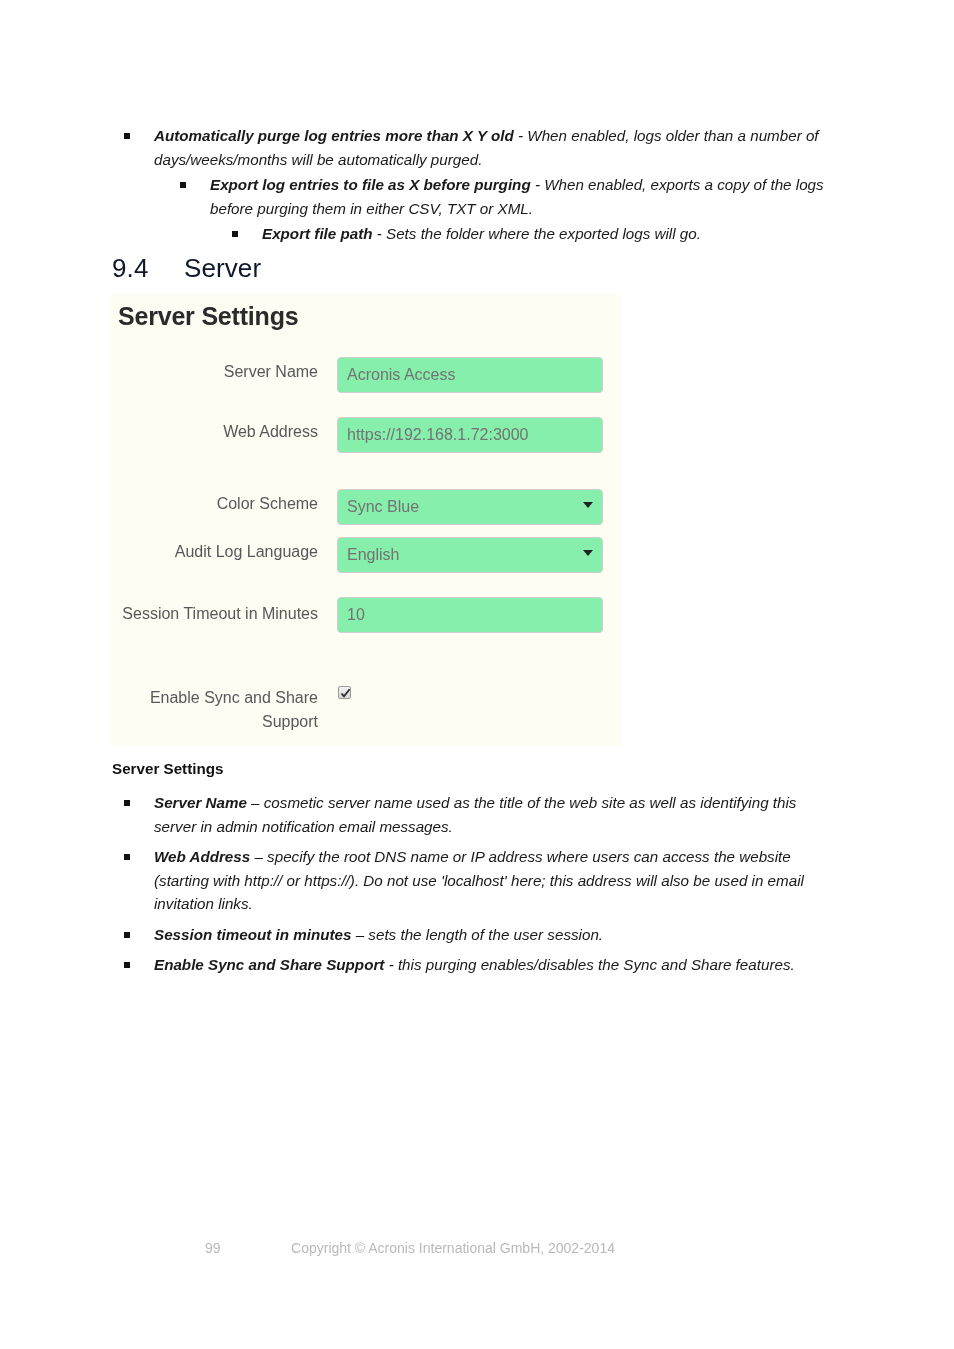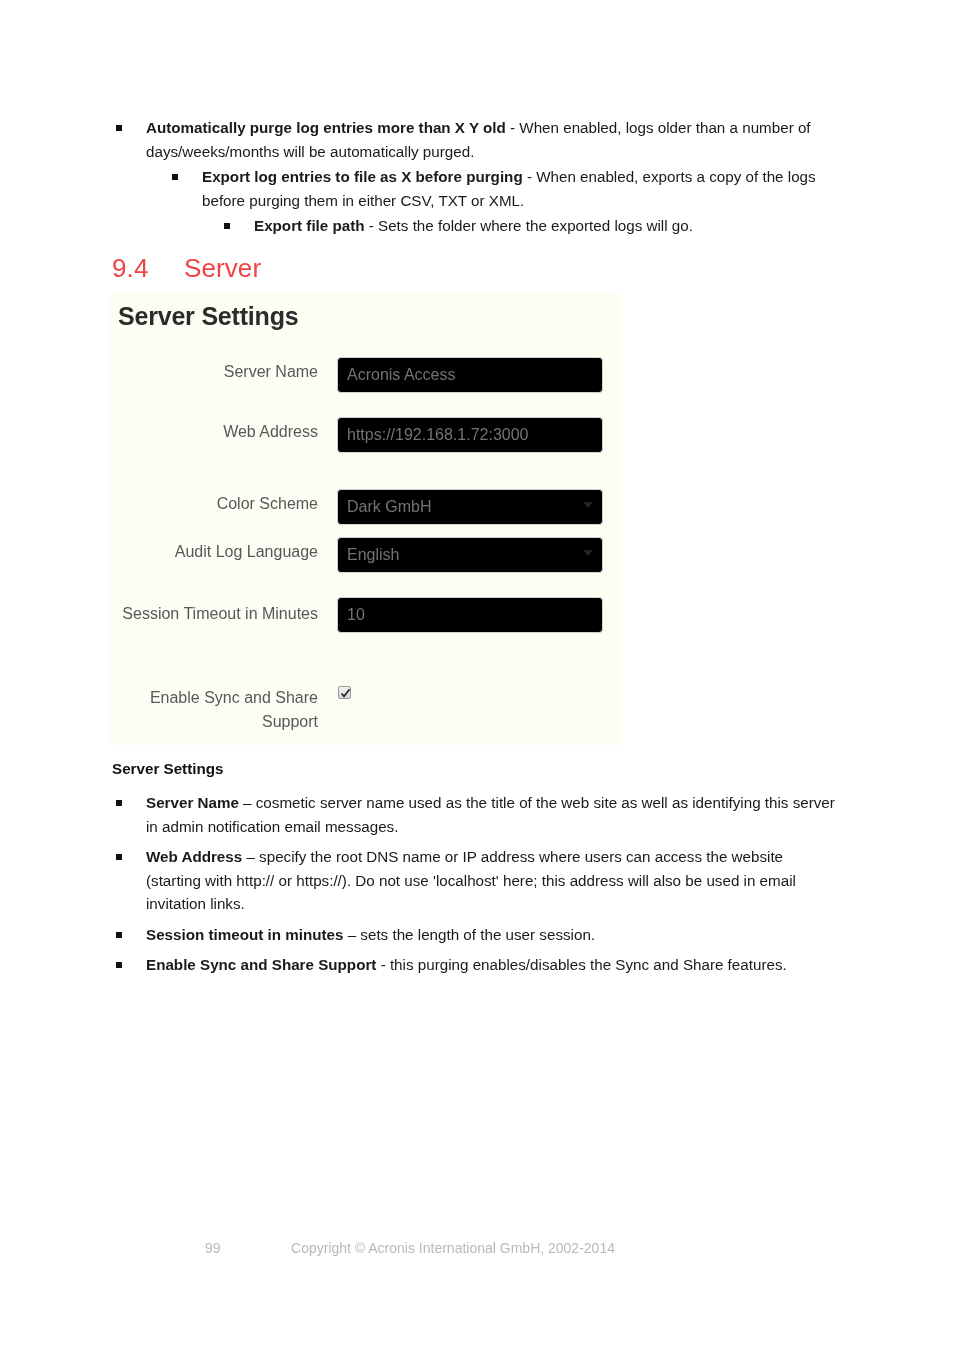--- a/index.html
+++ b/index.html
@@ -27,22 +27,23 @@
   
   .doc-body {
     position: absolute;
     left: 112px;
     top: 112px;
     width: 728px;
   }
 
   ul.bullets {
     list-style: none;
-    margin: 4px;
+    margin: 12px;
     padding: 0;
+    font-style: italic;
   }
 
   li.bullet {
     position: relative;
     padding-left: 30px;
     margin: 0 0 2px 0;
     font-size: 15.2px;
     line-height: 23.5px;
     color: #1a1a1a;
     text-align: left;
@@ -66,21 +67,21 @@
   }
   li.bullet b { font-weight: bold; }
 
   
   .h2 {
     position: absolute;
     left: 112px;
     top: 252px;
     font-size: 26px;
     line-height: 32px;
-    color: #ef4444;
+    color: #0f172a;
     font-weight: normal;
     white-space: pre;
     letter-spacing: 0.1px;
   }
   .h2 .num { display: inline-block; width: 72px; }
 
   
   .shot {
     position: absolute;
     left: 110px;
@@ -117,21 +118,21 @@
   }
   .form-label.two-line { line-height: 24px; }
 
   .field {
     position: absolute;
     left: 227px;
     top: -5px;
     width: 246px;
     height: 24px;
     padding: 5px 9px;
-    background: #000000;
+    background: #86efac;
     border: 1px solid #cfcfcf;
     border-radius: 4px;
     box-sizing: content-box;
     font-size: 16px;
     line-height: 24px;
     color: #737373;
     white-space: nowrap;
     overflow: hidden;
   }
   .field.select { padding-right: 26px; width: 229px; }
@@ -216,21 +217,21 @@
     </div>
 
     <div class="form-row" style="top:128px;">
       <div class="form-label">Web Address</div>
       <div class="field">https://192.168.1.72:3000</div>
     </div>
 
     <div class="form-row" style="top:188px;margin-top:12px;">
       <div class="form-label">Color Scheme</div>
       <div class="field select">
-        <span>Dark GmbH</span>
+        <span>Sync Blue</span>
         <span class="caret"></span>
       </div>
     </div>
 
     <div class="form-row" style="top:248px;">
       <div class="form-label">Audit Log Language</div>
       <div class="field select">
         <span>English</span>
         <span class="caret"></span>
       </div>

